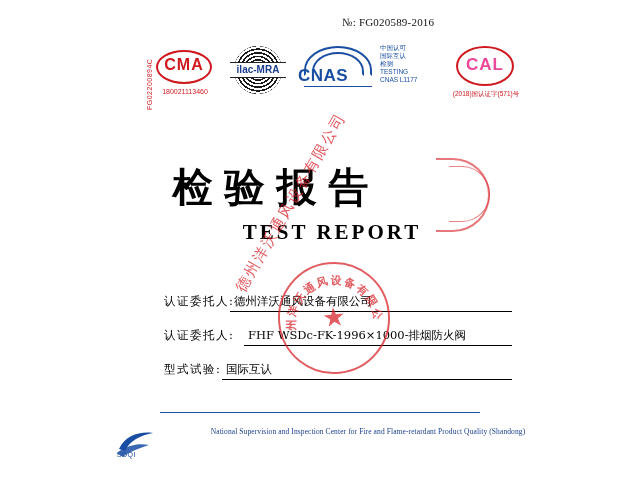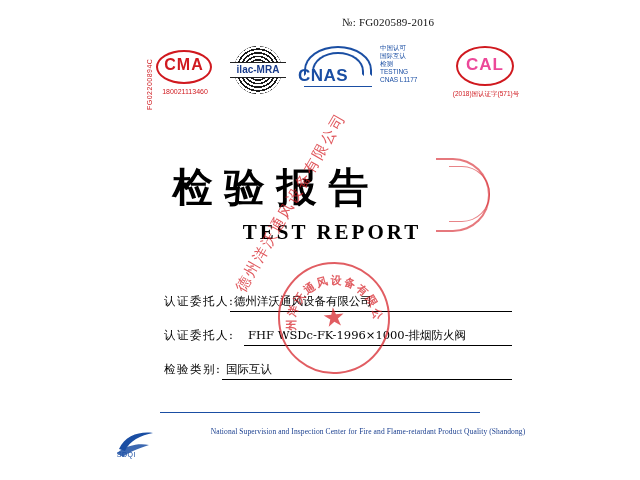--- a/index.html
+++ b/index.html
@@ -471,21 +471,21 @@
       <div class="field-line"></div>
     </div>
 
     <div class="field-row">
       <div class="field-label">认证委托人:</div>
       <div class="field-value" style="left:84px">FHF WSDc-FK-1996×1000-排烟防火阀</div>
       <div class="field-line" style="left:80px"></div>
     </div>
 
     <div class="field-row">
-      <div class="field-label">检验类别:</div>
+      <div class="field-label">型式试验:</div>
       <div class="field-value" style="left:62px">国际互认</div>
       <div class="field-line" style="left:58px"></div>
     </div>
 
   </div>
 
   <div class="stamp-round">
     <svg class="stamp-arc-text" viewBox="0 0 108 108">
       <path id="sealArc" d="M 14,60 A 40,40 0 0 1 94,60" fill="none"></path>
       <text>

